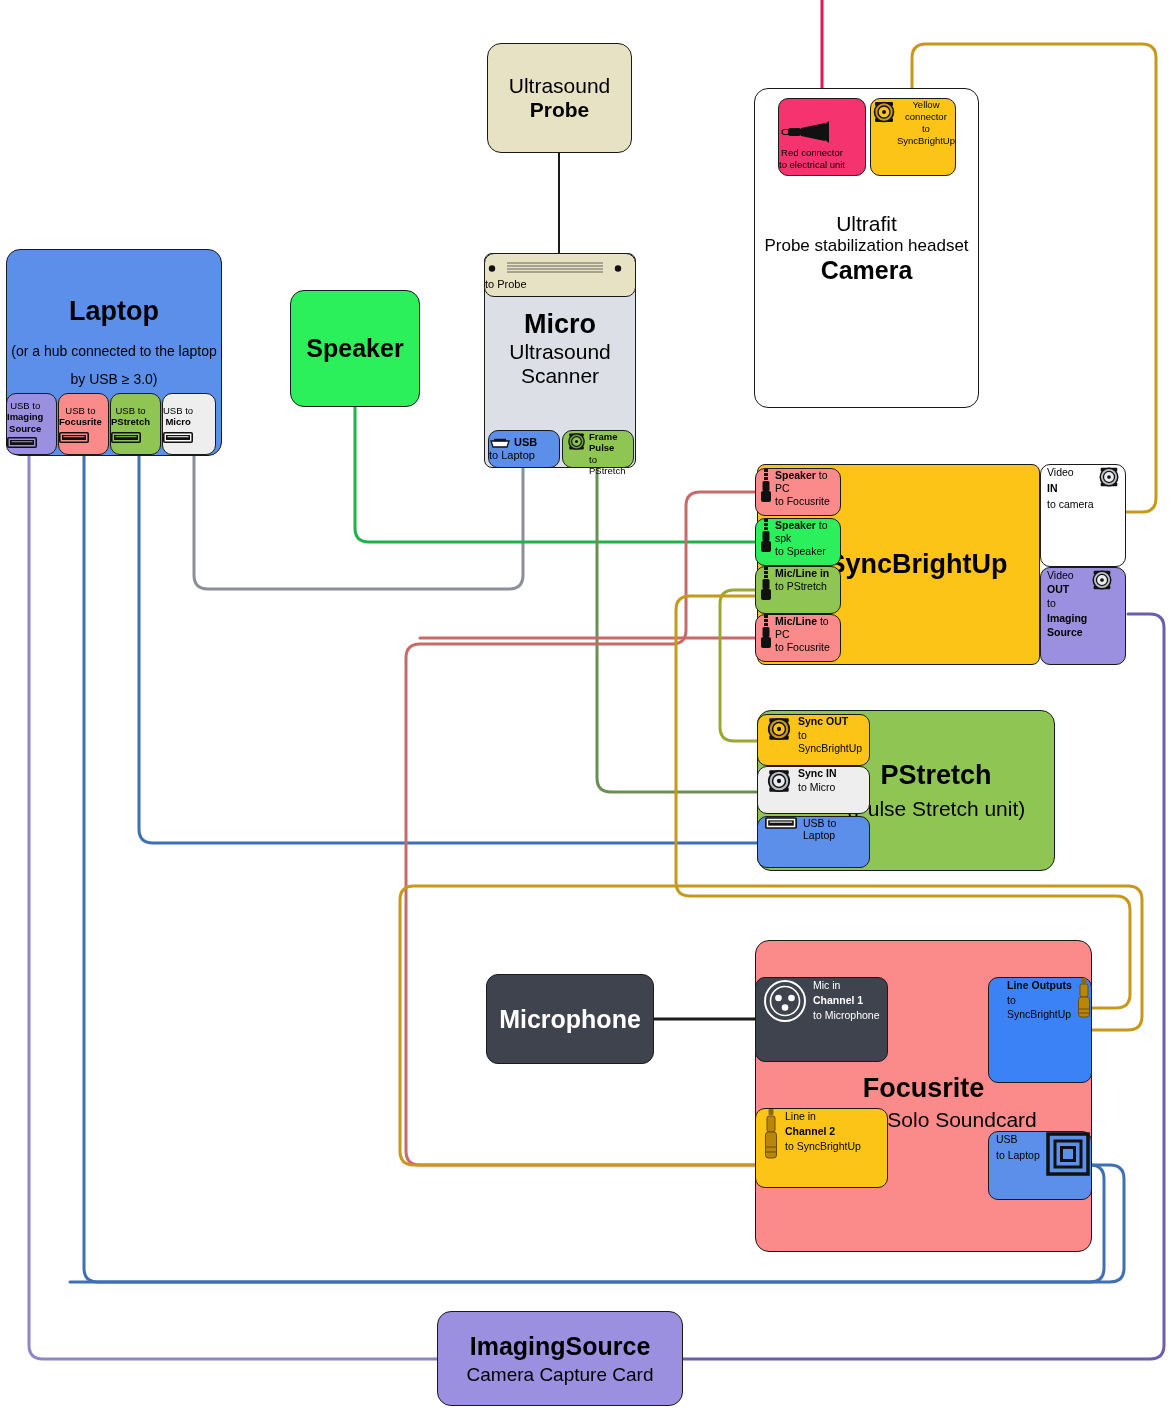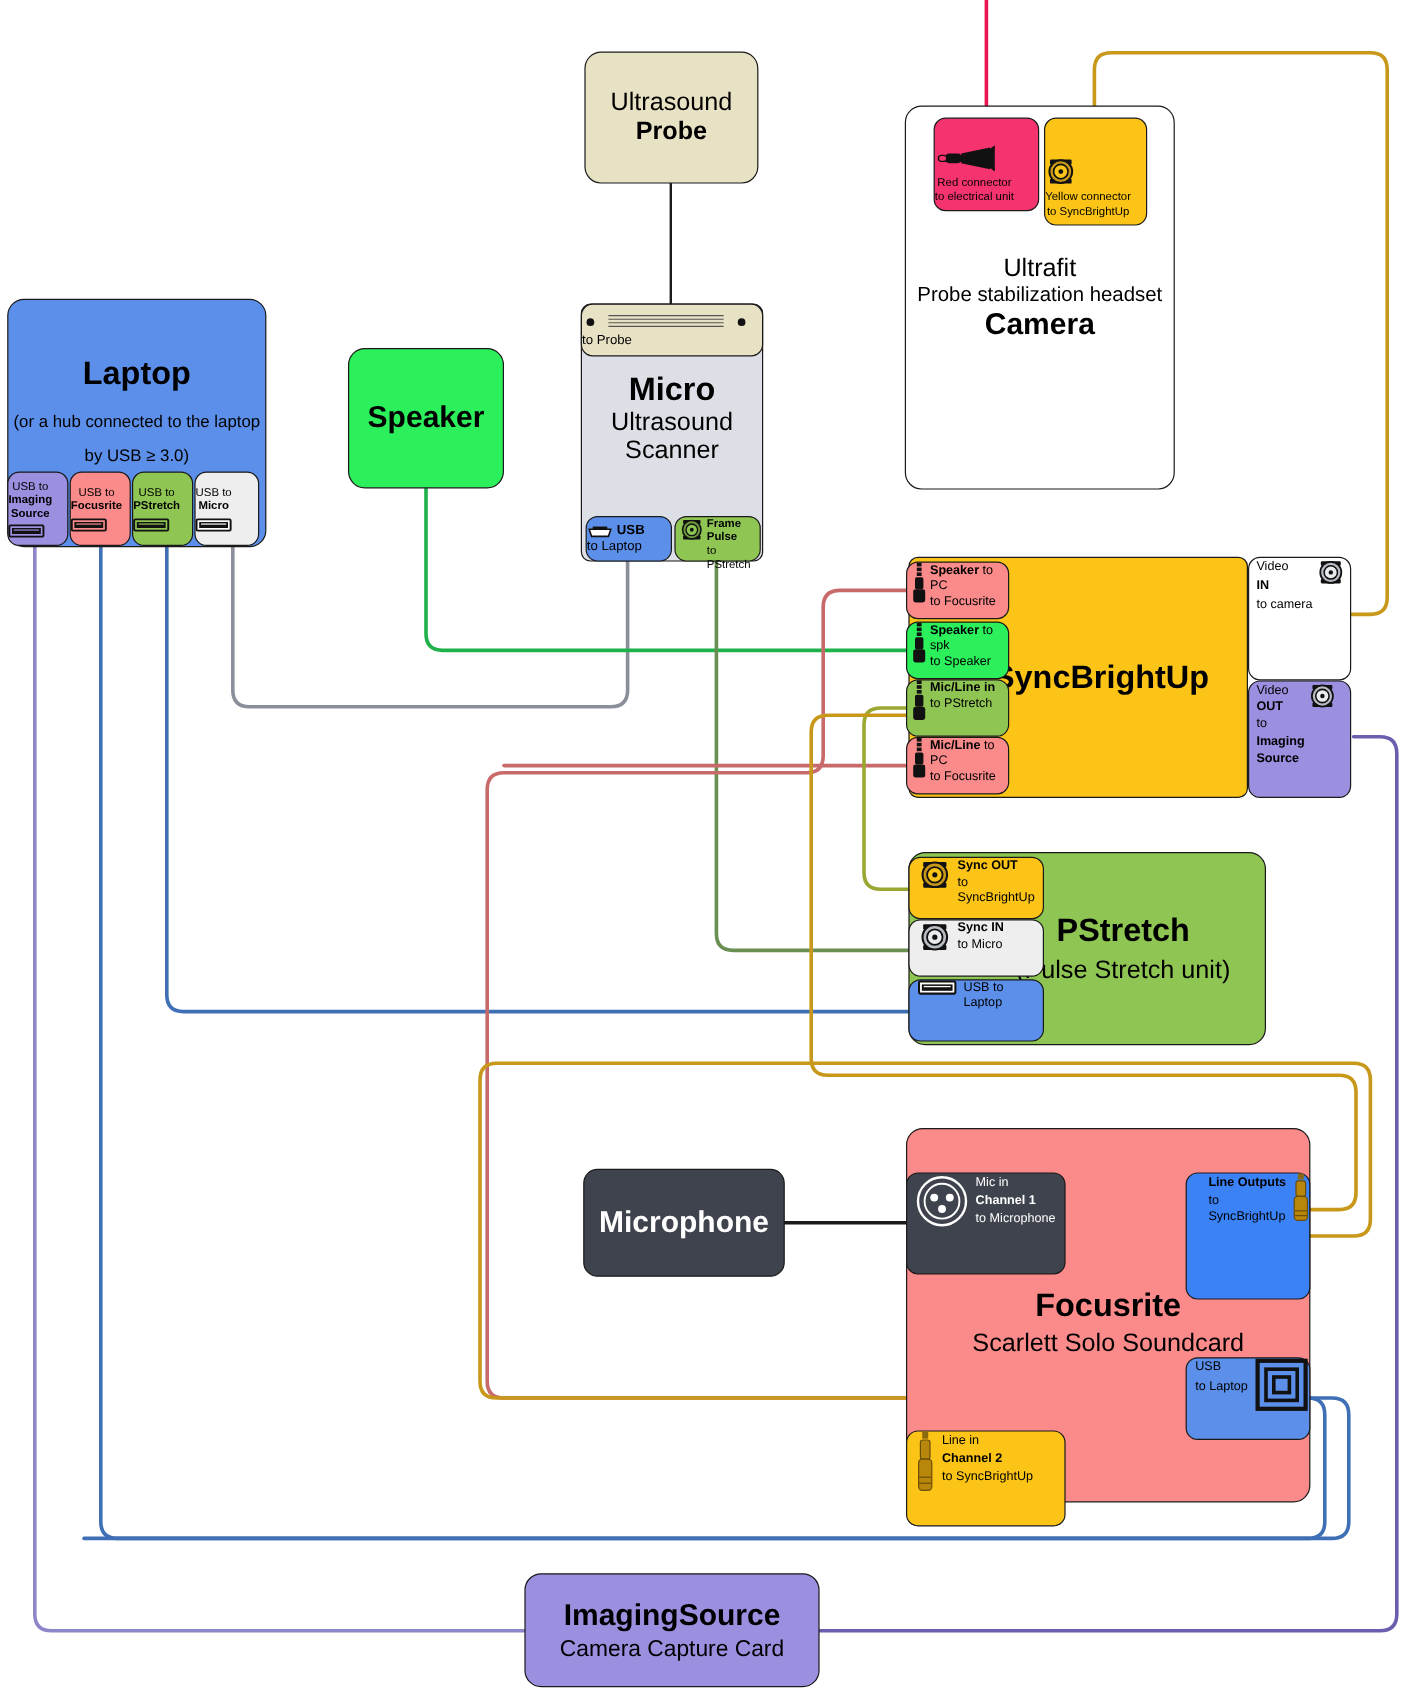--- a/index.html
+++ b/index.html
@@ -82,21 +82,21 @@
         <rect x="8" y="9" width="15" height="8" rx="4" fill="#111"></rect>
         <rect x="3" y="10.5" width="7" height="5" rx="2.5" fill="#f5336e" stroke="#111" stroke-width="1.2"></rect>
         <path d="M46,5 L50,2 L50,24 L46,21 Z" fill="#111"></path>
       </svg>
     </span>
     <div class="t-9" style="text-align:center;line-height:1.25;">
       <span>Red connector</span><br>
       <span>to electrical unit</span>
     </div>
   </div>
-  <div class="port" style="left:870px;top:98px;width:86px;height:90px;background:#fcc417;flex-direction:column;justify-content:flex-end;padding-bottom:4px;">
+  <div class="port" style="left:870px;top:98px;width:86px;height:78px;background:#fcc417;justify-content:flex-end;padding-bottom:4px;">
     <span class="ico" style="margin-bottom:3px;">
       <svg width="26" height="26" viewBox="0 0 26 26">
         <rect x="4" y="3" width="18" height="4" rx="1" fill="#111"></rect>
         <rect x="4" y="19" width="18" height="4" rx="1" fill="#111"></rect>
         <circle cx="13" cy="13" r="9.5" fill="#c8981a" stroke="#111" stroke-width="1.6"></circle>
         <circle cx="13" cy="13" r="6" fill="#fcc417" stroke="#111" stroke-width="1.4"></circle>
         <circle cx="13" cy="13" r="2" fill="#111"></circle>
       </svg>
     </span>
     <div class="t-9" style="text-align:center;line-height:1.25;">
@@ -397,21 +397,21 @@
     <span class="ico" style="margin-left:3px;">
       <svg width="14" height="42" viewBox="0 0 14 42">
         <rect x="4.5" y="0" width="5" height="5" rx="1" fill="#8a6a10"></rect>
         <rect x="3" y="6" width="8" height="13" rx="2" fill="#b8860b" stroke="#6b4e08" stroke-width="1"></rect>
         <rect x="1.5" y="19" width="11" height="20" rx="3" fill="#b8860b" stroke="#6b4e08" stroke-width="1"></rect>
         <line x1="2" y1="31" x2="12" y2="31" stroke="#6b4e08" stroke-width="1"></line>
         <line x1="2" y1="35" x2="12" y2="35" stroke="#6b4e08" stroke-width="1"></line>
       </svg>
     </span>
   </div>
-  <div class="port" style="left:755px;top:1192px;width:133px;height:80px;background:#fcc417;justify-content:flex-start;padding-left:8px;">
+  <div class="port" style="left:755px;top:1108px;width:133px;height:80px;background:#fcc417;justify-content:flex-start;padding-left:8px;">
     <span class="ico">
       <svg width="14" height="52" viewBox="0 0 14 52">
         <rect x="4.5" y="0" width="5" height="6" rx="1" fill="#8a6a10"></rect>
         <rect x="3" y="7" width="8" height="16" rx="2" fill="#b8860b" stroke="#6b4e08" stroke-width="1"></rect>
         <rect x="1.5" y="23" width="11" height="26" rx="3" fill="#b8860b" stroke="#6b4e08" stroke-width="1"></rect>
         <line x1="2" y1="38" x2="12" y2="38" stroke="#6b4e08" stroke-width="1"></line>
         <line x1="2" y1="43" x2="12" y2="43" stroke="#6b4e08" stroke-width="1"></line>
       </svg>
     </span>
     <div class="t-10" style="line-height:1.45;margin-left:7px;">

